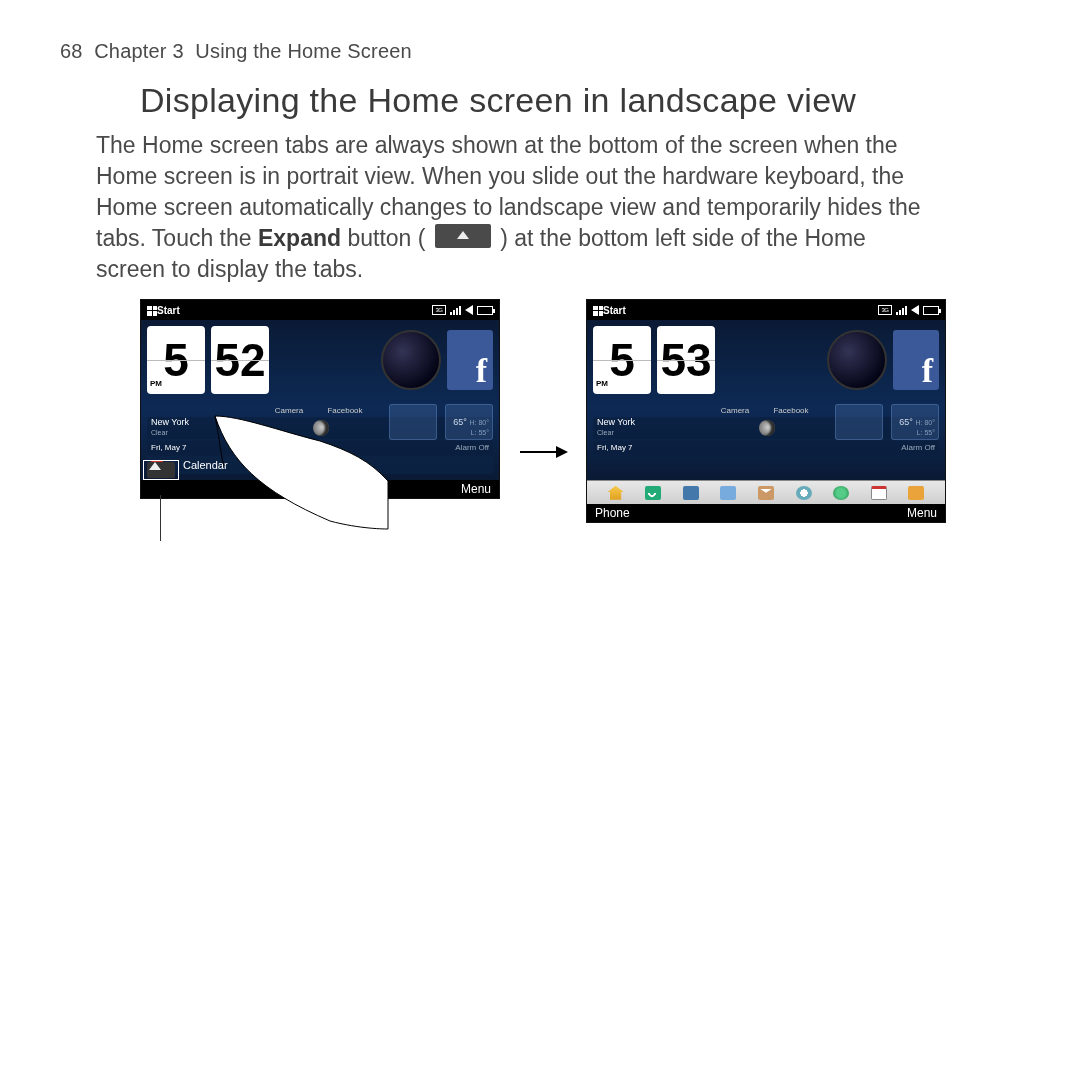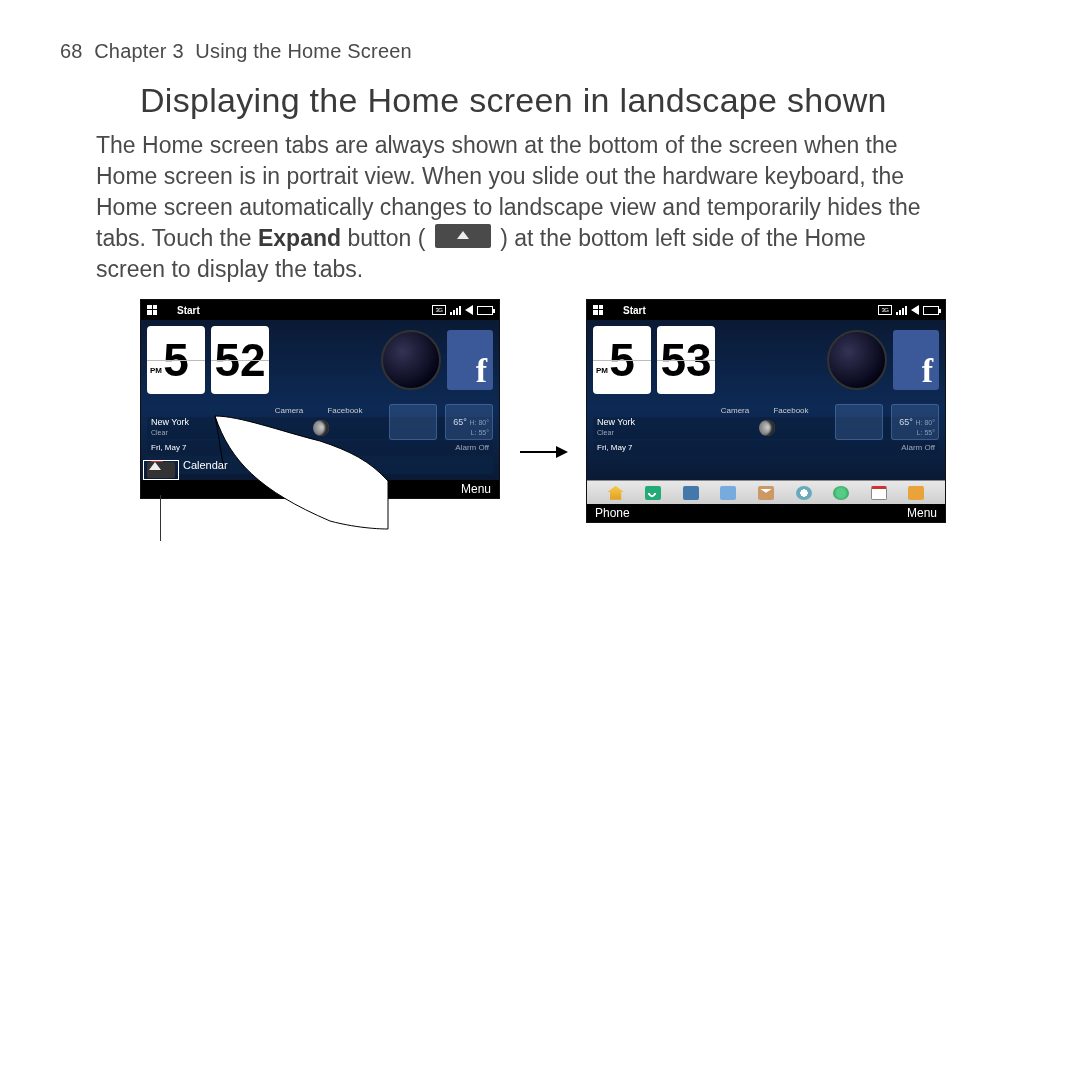--- a/index.html
+++ b/index.html
@@ -69,21 +69,21 @@
     color: #fff;
   }
   .shot .topbar {
     height: 20px;
     background: #000;
     display: flex;
     justify-content: space-between;
     align-items: center;
     padding: 0 6px;
   }
-  .topbar .start { display: flex; align-items: flex-start; gap: 20px; font-weight: 700; }
+  .topbar .start { display: flex; align-items: flex-end; gap: 0; font-weight: 700; }
   .win-icon { width: 10px; height: 10px; display: grid; grid-template-columns: 1fr 1fr; grid-template-rows: 1fr 1fr; gap: 1px; }
   .win-icon span { background: #fff; }
   .topbar .right { display: flex; align-items: center; gap: 4px; }
   .r-box { width: 14px; height: 10px; border: 1px solid #fff; font-size: 6px; display:flex; align-items:center; justify-content:center; letter-spacing:-0.5px;}
   .sigbars { display: flex; align-items: flex-end; gap: 1px; height: 10px; }
   .sigbars span { width: 2px; background: #fff; }
   .sigbars span:nth-child(1){height:3px;} .sigbars span:nth-child(2){height:5px;}
   .sigbars span:nth-child(3){height:7px;} .sigbars span:nth-child(4){height:9px;}
   .speaker-icon {
     width: 0; height: 0;
@@ -101,21 +101,21 @@
     padding: 6px;
     min-height: 160px;
   }
   .clock-row { display: flex; gap: 6px; align-items: center; }
   .flipd {
     width: 58px; height: 68px; background: #fff;
     border-radius: 4px; position: relative;
     display: flex; align-items: center; justify-content: center;
     color: #000; font-size: 46px; font-weight: 700;
   }
-  .flipd .ampm { position: absolute; left: 3px; bottom: 19px; font-size: 8px; font-weight: 700; }
+  .flipd .ampm { position: absolute; left: 3px; bottom: 6px; font-size: 8px; font-weight: 700; }
   .flipd::after { content:''; position:absolute; left:0; right:0; top:50%; height:1px; background:#bbb; }
   .lens { width: 60px; height: 60px; border-radius: 50%; background: radial-gradient(circle at 35% 35%, #335, #001 80%); border: 2px solid #333; margin-left: 4px; }
   .fb-tile { width: 46px; height: 60px; background: #3b5998; border-radius: 3px; display:flex; align-items:flex-end; justify-content:flex-end; padding-right:6px; color:#fff; font-size:34px; font-weight:700; font-family: Georgia, serif; }
   .tile-labels { display:flex; gap:6px; margin-top:12px; font-size:8px; justify-content:center; padding-right:6px; }
   .tile-labels span { width: 50px; text-align:center; color:#ccc; }
 
   .wrow { display:flex; justify-content:space-between; align-items:center; margin-top:2px; padding:1px 4px; background: rgba(10,30,60,0.6); border-radius:2px; }
   .wrow .l { font-size: 9px; line-height:1.1; }
   .wrow .sm { font-size: 7px; color: #9ab; }
   .moon { width:16px; height:16px; border-radius:50%; background: radial-gradient(circle at 55% 45%, #ccc, #555); box-shadow: inset -4px 0 2px rgba(0,0,0,0.7);}
@@ -169,21 +169,21 @@
 
   .shot-wrap-left { position: relative; }
 </style>
 </head>
 <body>
 
 <div class="page-header">
   <span>68</span>&nbsp;&nbsp;<span>Chapter 3</span>&nbsp;&nbsp;<span>Using the Home Screen</span>
 </div>
 
-<h2 class="section-title">Displaying the Home screen in landscape shown</h2>
+<h2 class="section-title">Displaying the Home screen in landscape view</h2>
 
 <p class="body-text">
   <span>The Home screen tabs are always shown at the bottom of the screen when the Home screen is in portrait view. When you slide out the hardware keyboard, the Home screen automatically changes to landscape view and temporarily hides the tabs. Touch the </span><span class="bold">Expand</span><span> button ( </span><span class="inline-icon-box"><span class="arrow-up-icon"></span></span><span> ) at the bottom left side of the Home screen to display the tabs.</span>
 </p>
 
 <div class="figure-row">
 
   <div class="shot-wrap-left">
     <div class="shot">
       <div class="topbar">

